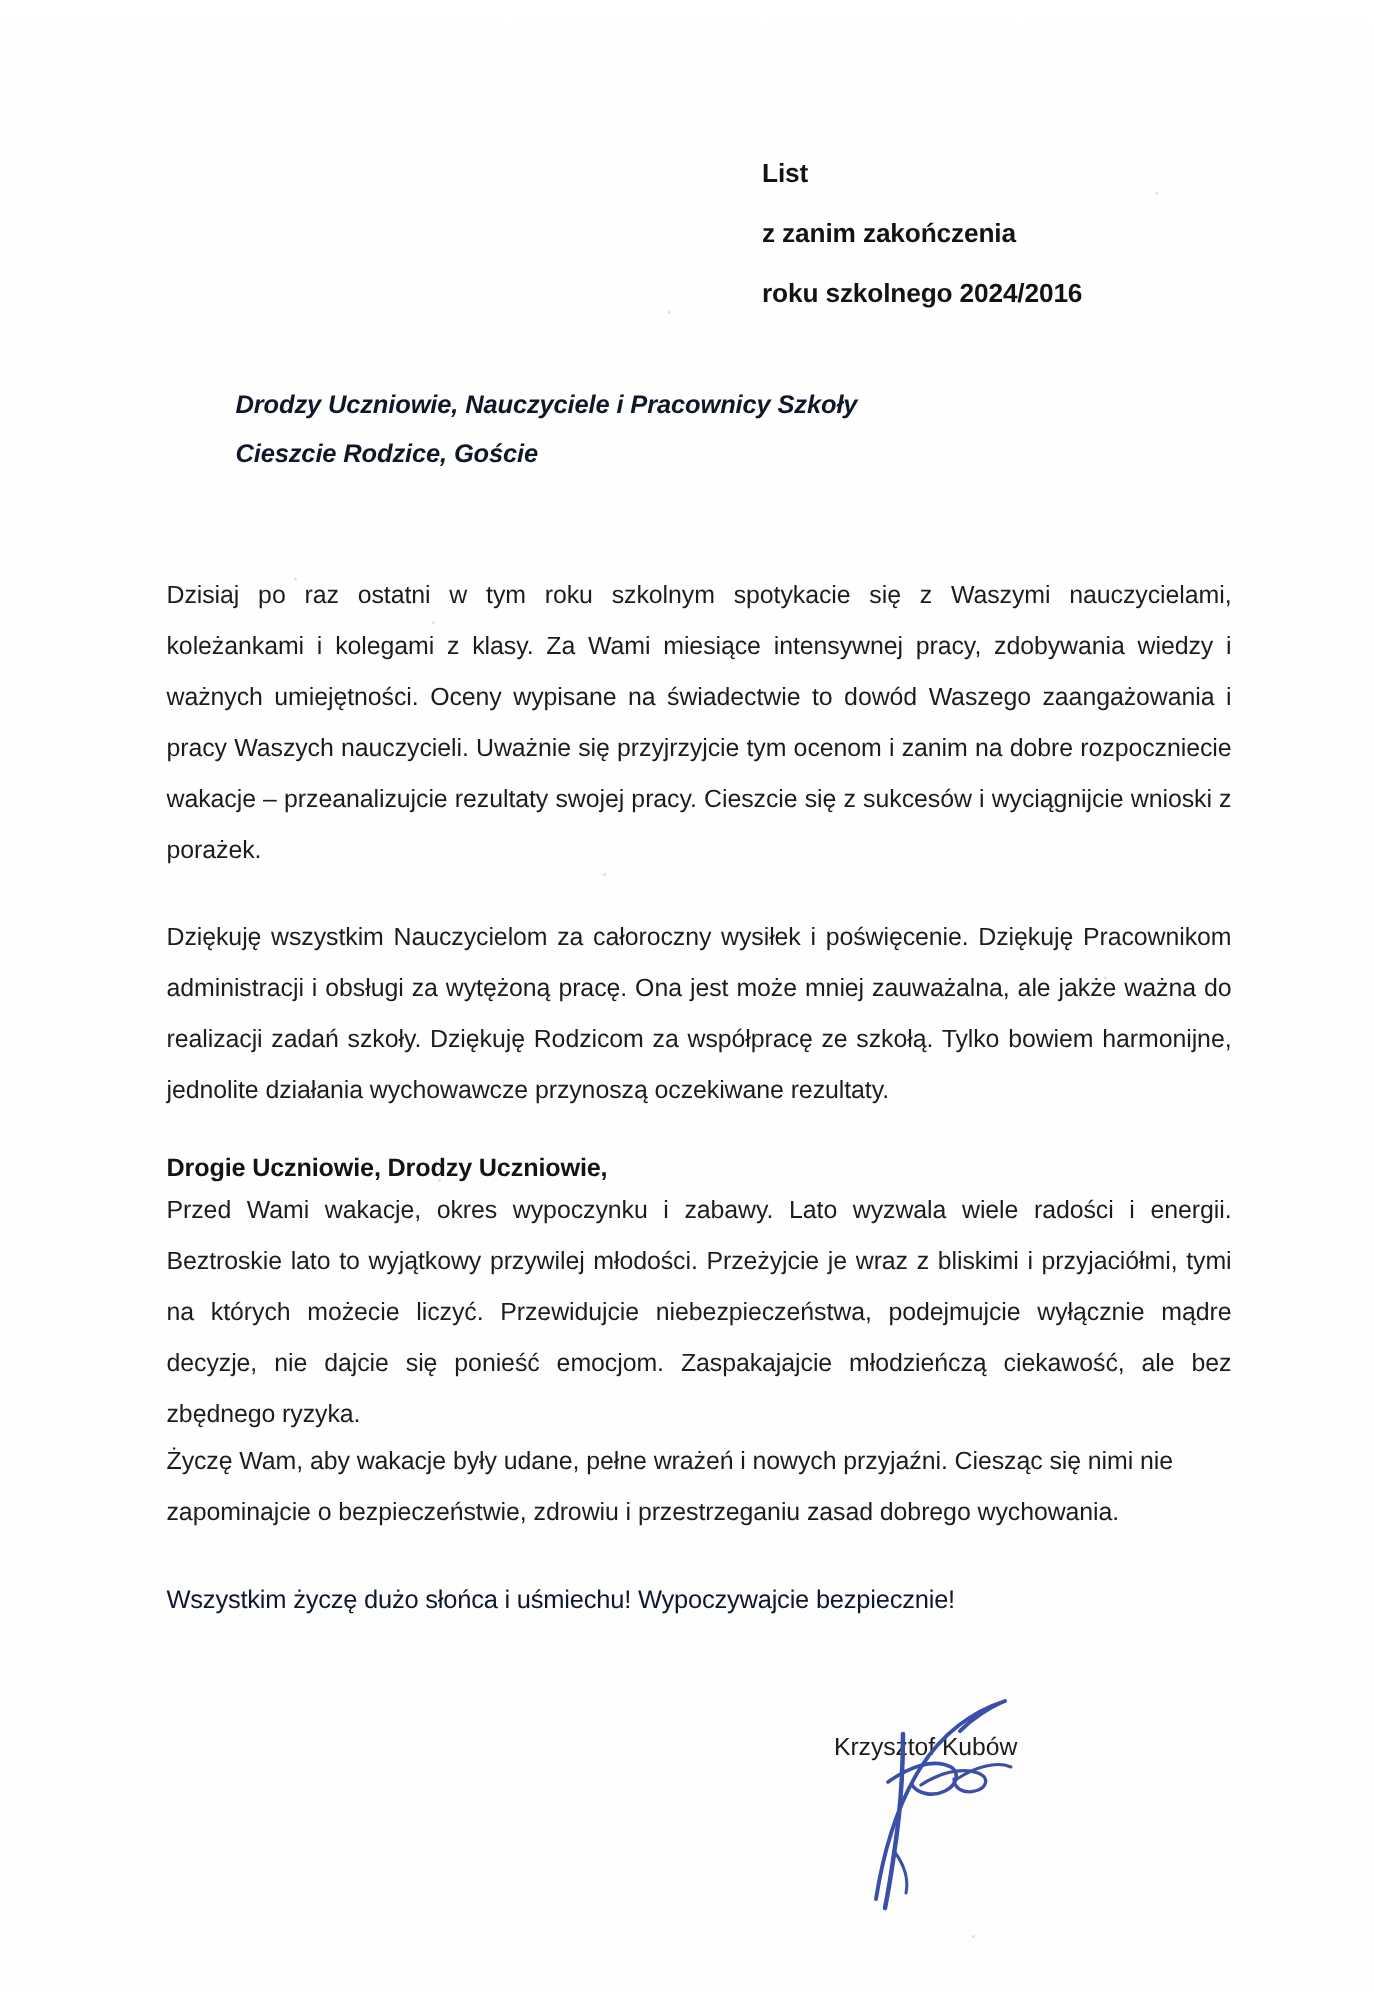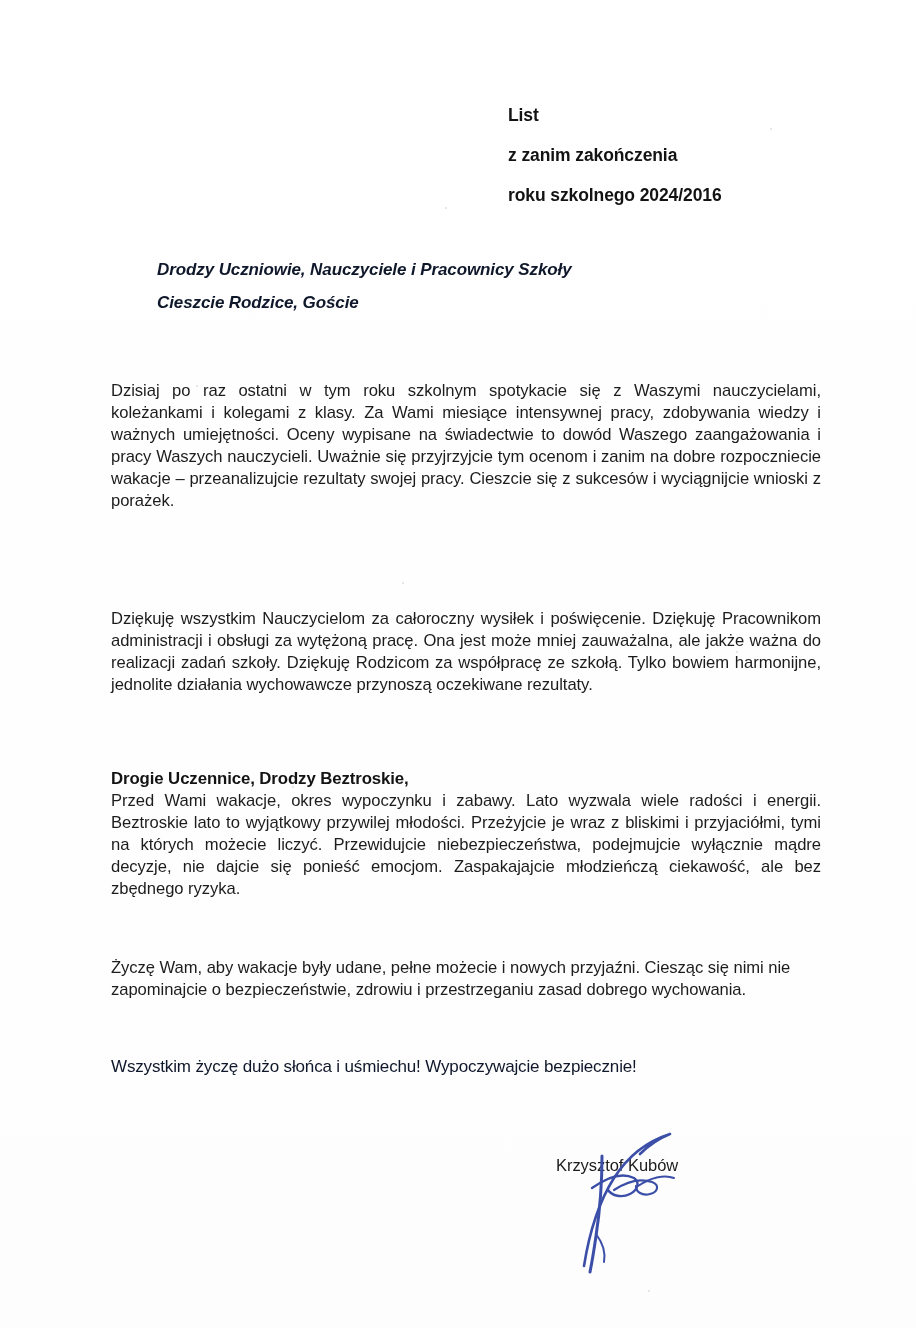--- a/index.html
+++ b/index.html
@@ -82,21 +82,21 @@
   }
 
   
   .body-block {
     position: absolute;
     left: 111px;
     width: 710px;
   }
   .para {
     font-size: 16.6px;
-    line-height: 22px;
+    line-height: 34px;
     text-align: justify;
     text-justify: inter-word;
     color: #1c1c1c;
     letter-spacing: -0.05px;
   }
   .para.last-natural {
     text-align: left;
   }
   .para-heading {
     font-size: 16.8px;
@@ -170,25 +170,25 @@
 
   <div class="salutation">
     <div class="salutation-line">Drodzy Uczniowie, Nauczyciele i Pracownicy Szkoły</div>
     <div class="salutation-line">Cieszcie Rodzice, Goście</div>
   </div>
 
   <div class="body-block para" id="para-1">Dzisiaj po raz ostatni w tym roku szkolnym spotykacie się z Waszymi nauczycielami, koleżankami i kolegami z klasy. Za Wami miesiące intensywnej pracy, zdobywania wiedzy i ważnych umiejętności. Oceny wypisane na świadectwie to dowód Waszego zaangażowania i pracy Waszych nauczycieli. Uważnie się przyjrzyjcie tym ocenom i zanim na dobre rozpoczniecie wakacje – przeanalizujcie rezultaty swojej pracy. Cieszcie się z sukcesów i wyciągnijcie wnioski z porażek.</div>
 
   <div class="body-block para" id="para-2">Dziękuję wszystkim Nauczycielom za całoroczny wysiłek i poświęcenie. Dziękuję Pracownikom administracji i obsługi za wytężoną pracę. Ona jest może mniej zauważalna, ale jakże ważna do realizacji zadań szkoły. Dziękuję Rodzicom za współpracę ze szkołą. Tylko bowiem harmonijne, jednolite działania wychowawcze przynoszą oczekiwane rezultaty.</div>
 
-  <div class="body-block para-heading" id="heading-students">Drogie Uczennice, Drodzy Beztroskie,</div>
+  <div class="body-block para-heading" id="heading-students">Drogie Uczniowie, Drodzy Uczniowie,</div>
 
   <div class="body-block para" id="para-3">Przed Wami wakacje, okres wypoczynku i zabawy. Lato wyzwala wiele radości i energii. Beztroskie lato to wyjątkowy przywilej młodości. Przeżyjcie je wraz z bliskimi i przyjaciółmi, tymi na których możecie liczyć. Przewidujcie niebezpieczeństwa, podejmujcie wyłącznie mądre decyzje, nie dajcie się ponieść emocjom. Zaspakajajcie młodzieńczą ciekawość, ale bez zbędnego ryzyka.</div>
 
-  <div class="body-block para last-natural" id="para-4">Życzę Wam, aby wakacje były udane, pełne możecie i nowych przyjaźni. Ciesząc się nimi nie zapominajcie o bezpieczeństwie, zdrowiu i przestrzeganiu zasad dobrego wychowania.</div>
+  <div class="body-block para last-natural" id="para-4">Życzę Wam, aby wakacje były udane, pełne wrażeń i nowych przyjaźni. Ciesząc się nimi nie zapominajcie o bezpieczeństwie, zdrowiu i przestrzeganiu zasad dobrego wychowania.</div>
 
   <div class="body-block closing" id="closing-line">Wszystkim życzę dużo słońca i uśmiechu! Wypoczywajcie bezpiecznie!</div>
 
   <div class="signature-block">
     <div class="sig-name">Krzysztof Kubów</div>
 
     <svg class="sig-ink" viewBox="0 0 200 160">
       <g fill="none" stroke="#3b4fa8" stroke-linecap="round" stroke-linejoin="round">
 
         <path d="M32 150 C 38 112, 48 84, 62 62 C 76 40, 96 25, 118 18 C 108 22, 96 30, 88 38" stroke-width="2.6" stroke="#3b4fa8"></path>

